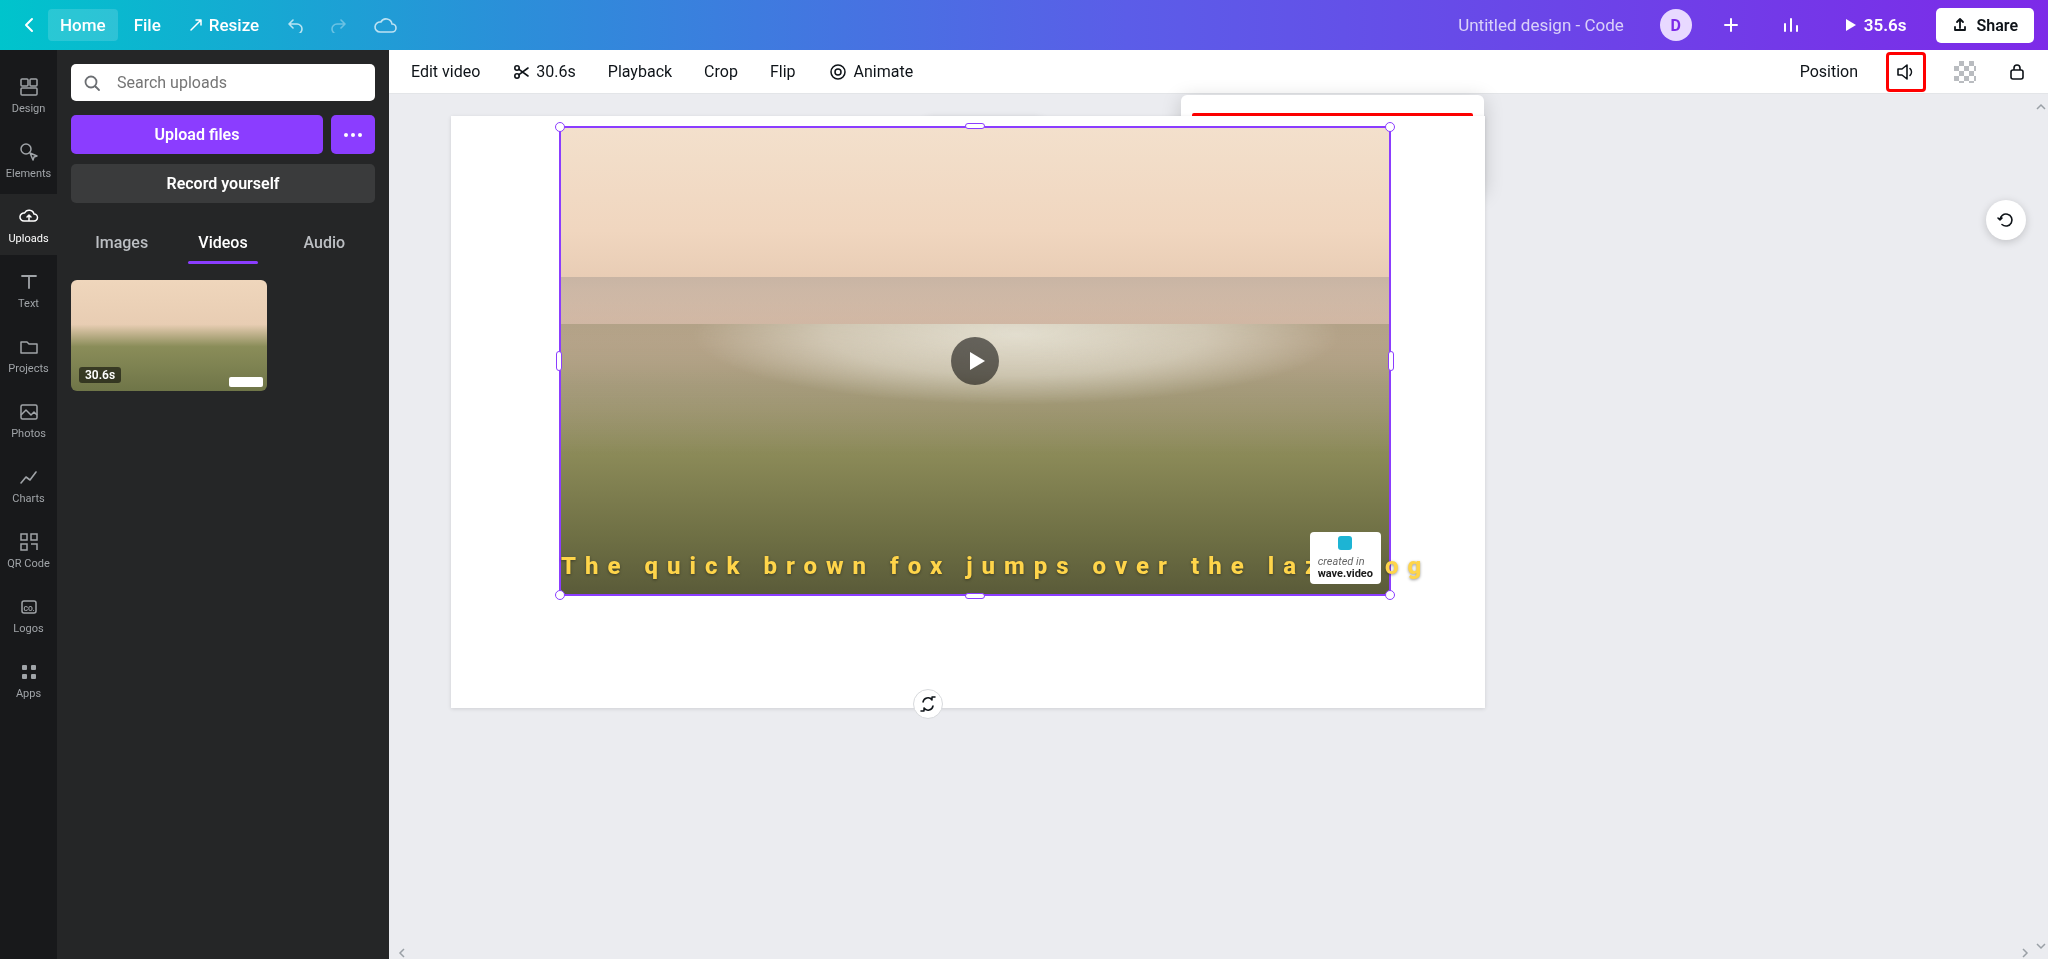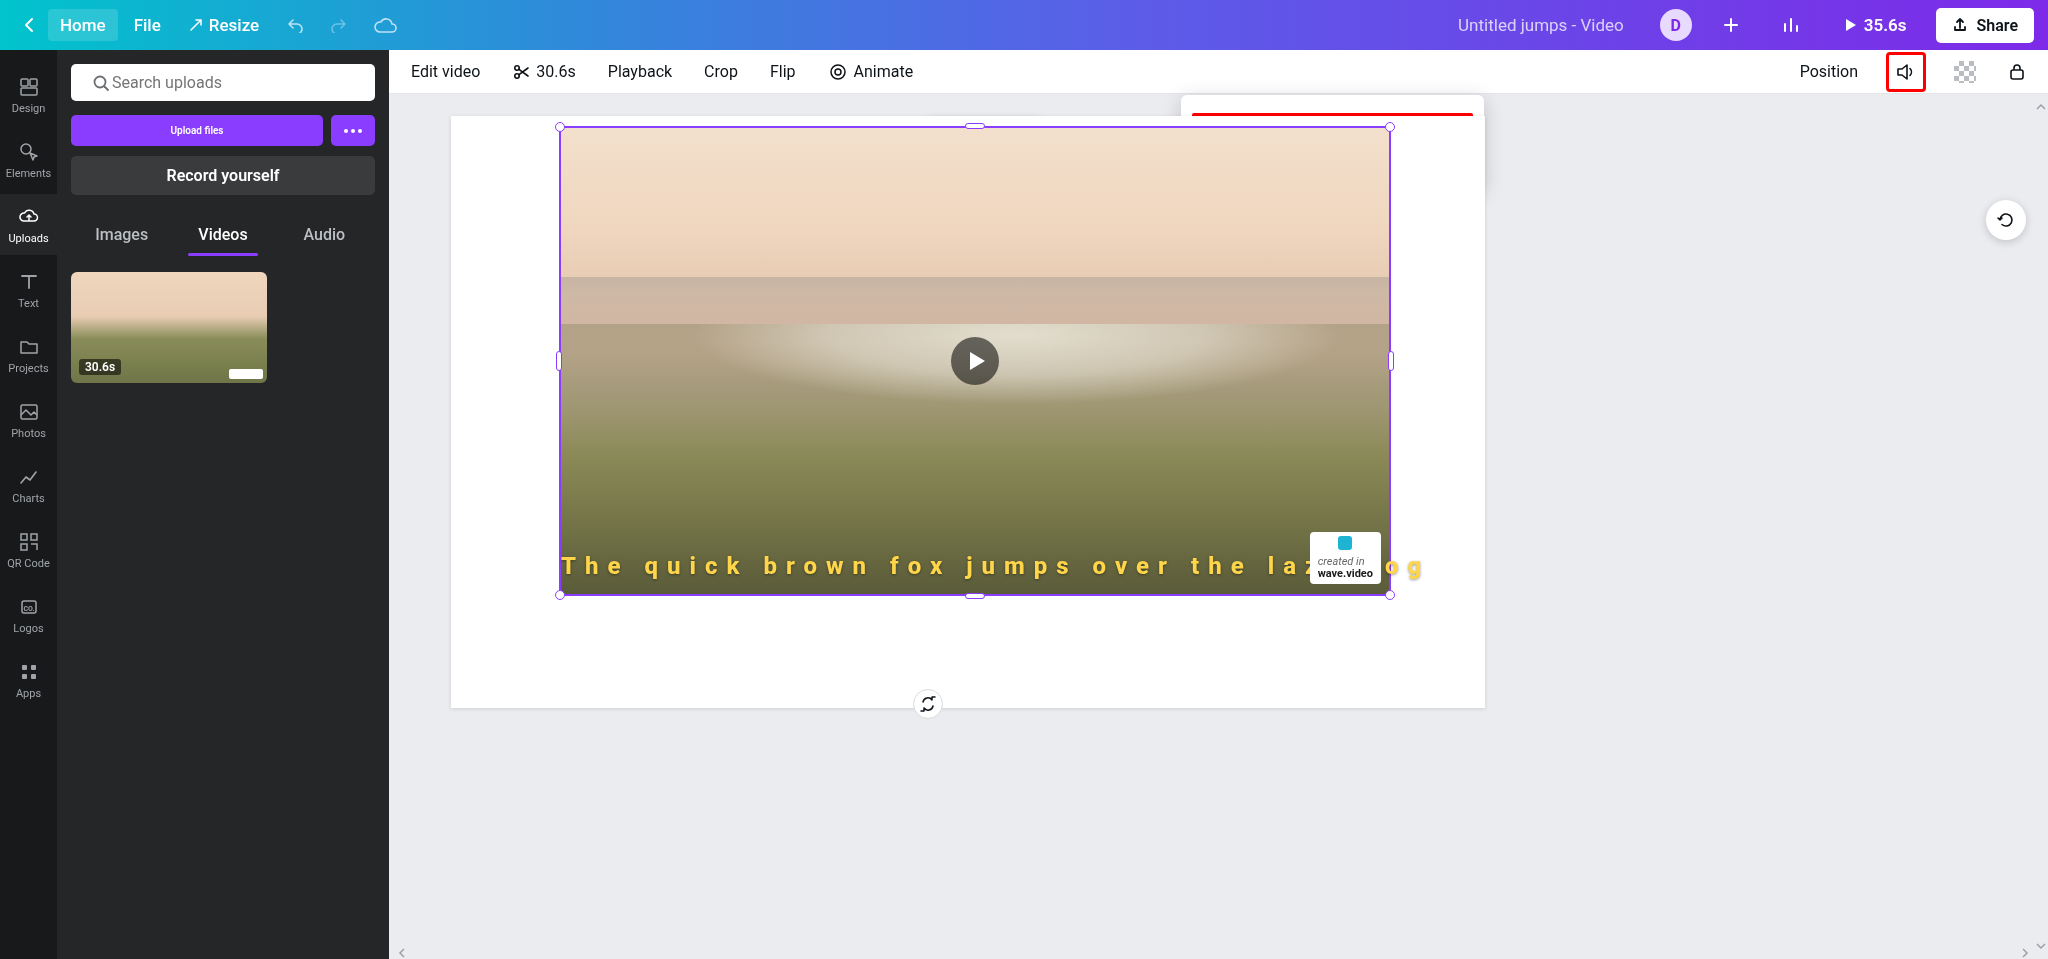--- a/index.html
+++ b/index.html
@@ -33,24 +33,24 @@
   .tb-share{background:#fff;color:#0e1318;border-radius:5px;padding:8px 16px;display:flex;align-items:center;gap:8px;font-weight:600;cursor:pointer;}
 
   
   .leftrail{position:absolute;top:50px;left:0;width:57px;bottom:0;background:var(--bg-rail);display:flex;flex-direction:column;align-items:center;padding-top:14px;gap:4px;}
   .rail-item{display:flex;flex-direction:column;align-items:center;gap:4px;color:#a0a4a8;width:100%;padding:10px 0;cursor:pointer;font-size:11px;}
   .rail-item.active{color:#fff;background:var(--bg-panel);}
   .rail-ico{width:24px;height:24px;display:flex;align-items:flex-end;justify-content:center;}
 
   
   .sidepanel{position:absolute;top:50px;left:57px;width:332px;bottom:0;background:var(--bg-panel);padding:14px;color:#fff;}
-  .search-wrap{display:flex;align-items:center;background:#fff;border-radius:5px;padding:8px 21px;gap:0;}
+  .search-wrap{display:flex;align-items:center;background:#fff;border-radius:5px;padding:8px 12px;gap:14px;}
   .search-wrap input{flex:1;border:0;outline:0;font-size:16px;color:#333;background:transparent;}
   .btn-upload-row{display:flex;gap:8px;margin-top:14px;}
-  .btn-upload{flex:1;background:var(--accent);border-radius:5px;text-align:center;padding:10px 0;font-weight:600;font-size:10px;cursor:pointer;}
+  .btn-upload{flex:1;background:var(--accent);border-radius:5px;text-align:center;padding:10px 0;font-weight:600;font-size:16px;cursor:pointer;}
   .btn-more{width:44px;background:var(--accent);border-radius:5px;display:flex;align-items:center;justify-content:center;cursor:pointer;}
   .btn-record{background:#3a3b3c;border-radius:5px;text-align:center;padding:10px 0;font-weight:600;font-size:16px;cursor:pointer;margin-top:10px;}
   .tabs{display:flex;margin-top:20px;}
   .tabs .tab{flex:1;text-align:center;padding:10px 0;font-size:16px;color:#bcbfc3;cursor:pointer;position:relative;font-weight:500;}
   .tabs .tab.active{color:#fff;}
   .tabs .tab.active::after{content:"";position:absolute;left:15%;right:15%;bottom:-2px;height:3px;background:var(--accent);border-radius:2px;}
   .thumb-area{margin-top:18px;}
   .thumb{width:196px;height:111px;border-radius:6px;position:relative;overflow:hidden;cursor:pointer;}
   .thumb-landscape{width:100%;height:100%;
     background:linear-gradient(to bottom,#efd6bc 0%,#e8cdb3 40%,#8a8d59 60%,#6f7548 100%);}
@@ -168,21 +168,21 @@
           <path d="M16 7H8a5 5 0 0 0 0 10M16 7l-4-4M16 7l-4 4" stroke="#fff" stroke-width="1.6" fill="none" stroke-linecap="round" stroke-linejoin="round"></path>
         </svg>
     </div>
     <div class="tb-ico" style="opacity:.7">
       <svg width="24" height="18" viewBox="0 0 24 18">
           <path d="M7 16a5 5 0 1 1 .8-9.94A6 6 0 0 1 19 8a4 4 0 0 1 0 8H7z" stroke="#fff" stroke-width="1.6" fill="none"></path>
         </svg>
     </div>
   </div>
   <div class="spacer"></div>
-  <div class="tb-title">Untitled jumps - Video</div>
+  <div class="tb-title">Untitled design - Code</div>
   <div class="avatar">
     <span>D</span>
   </div>
   <div class="tb-ico" style="padding:6px 12px;">
     <svg width="18" height="18" viewBox="0 0 18 18">
         <path d="M9 3v12M3 9h12" stroke="#fff" stroke-width="2" stroke-linecap="round"></path>
       </svg>
   </div>
   <div class="tb-ico" style="padding:6px 12px;">
     <svg width="20" height="18" viewBox="0 0 20 18">

